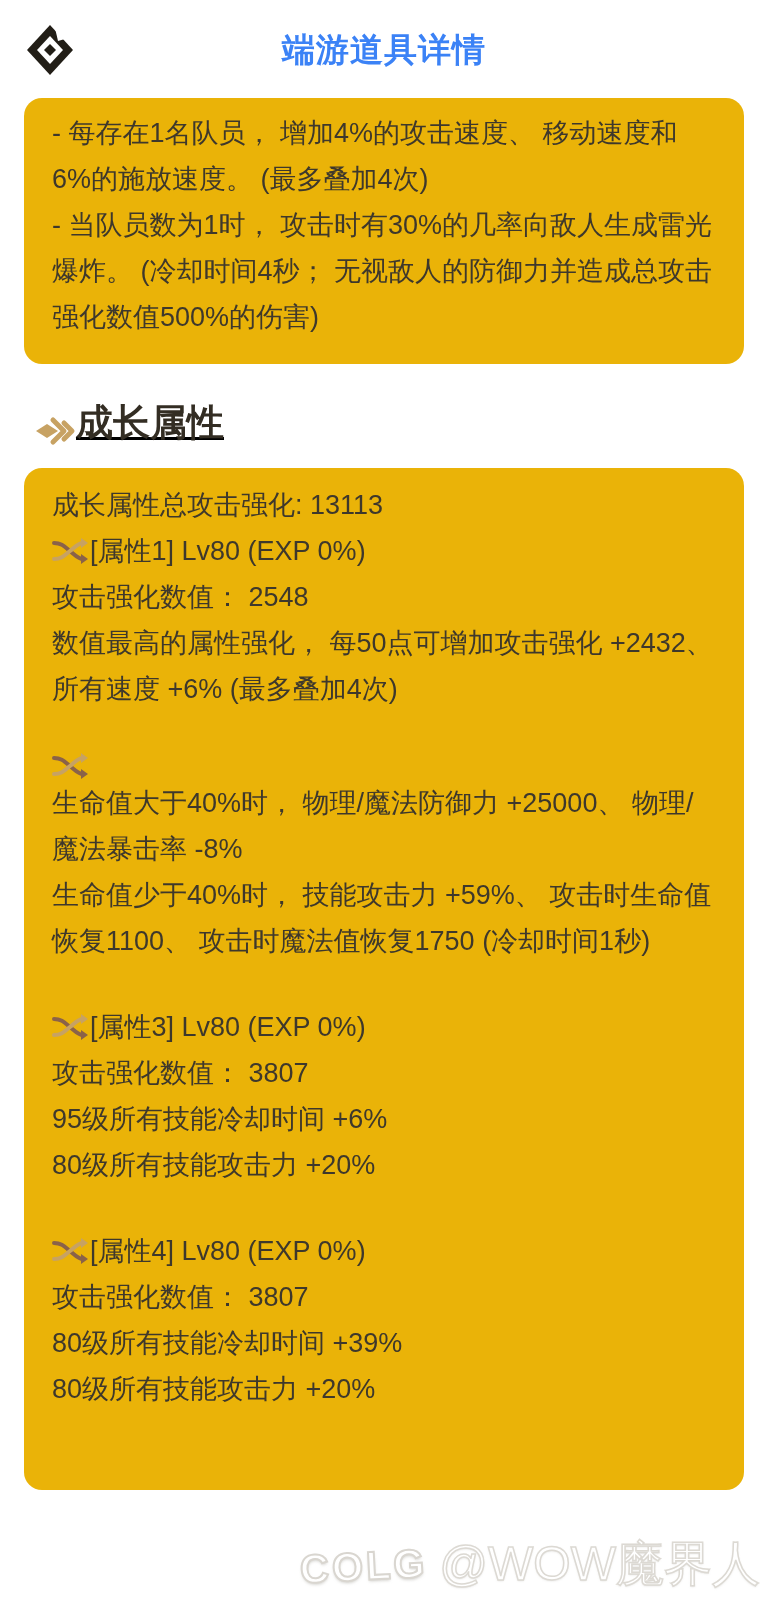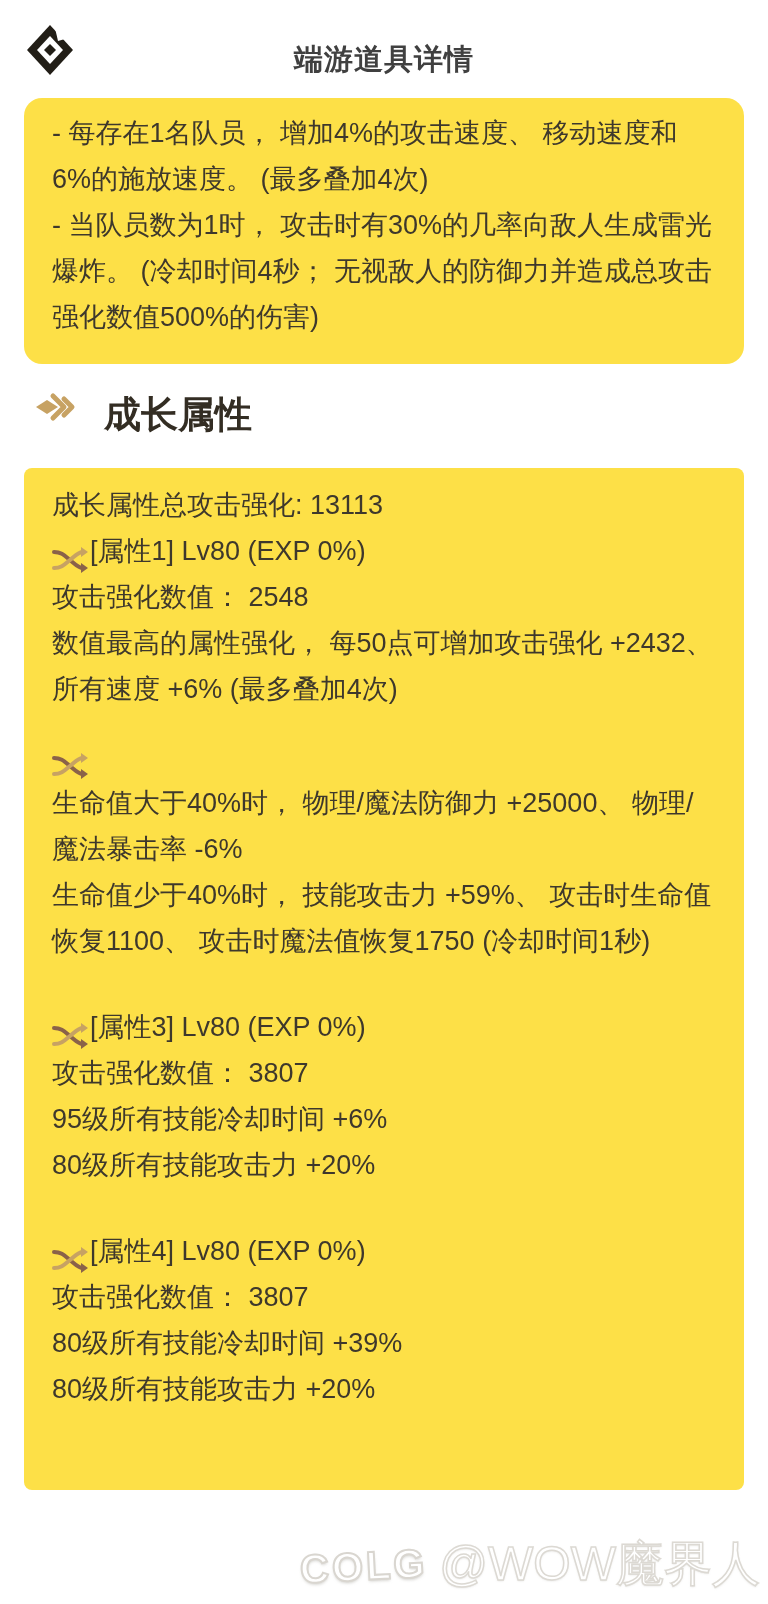--- a/index.html
+++ b/index.html
@@ -8,48 +8,48 @@
     width:768px; height:1604px;
     background:#ffffff;
     font-family:"Liberation Sans","DejaVu Sans",sans-serif;
   }
   .page { position:relative; width:768px; height:1604px; overflow:hidden; background:#ffffff; }
 
   
   .header { position:relative; height:98px; background:#ffffff; }
   .logo { position:absolute; left:24px; top:24px; width:52px; height:52px; }
   .header-title {
-    margin:0; text-align:center; padding-top:40px;
-    font-size:29px; font-weight:600; color:#404040; letter-spacing:1px;
+    margin:0; text-align:center; padding-top:28px;
+    font-size:33px; font-weight:600; color:#3b82f6; letter-spacing:1px;
   }
 
   
   .card {
-    background:#fde047;
+    background:#eab308;
     border-radius:18px;
     margin:0 24px;
   }
   .card.effects { padding:12px 28px 24px 28px; }
-  .card.growth  { margin-top:20px; padding:14px 28px 78px 28px;border-radius:8px; }
+  .card.growth  { margin-top:20px; padding:14px 28px 78px 28px; }
 
   .line {
     margin:0;
     font-size:27px; line-height:46px;
     color:#3e382c;
   }
 
   
-  .section-head { display:flex; align-items:flex-start; gap:28px; margin:26px 24px 0 34px; height:58px; }
+  .section-head { display:flex; align-items:flex-end; gap:0; margin:26px 24px 0 34px; height:58px;text-decoration:underline; }
   .section-arrow-icon { width:42px; height:34px; flex:0 0 auto; }
   .section-title { font-size:37px; font-weight:700; color:#332d23; }
 
   
   .attr-block { margin-top:40px; }
   .attr-block.first { margin-top:0; }
-  .attr-head { display:flex; align-items:flex-end; }
+  .attr-head { display:flex; align-items:center; }
   .shuffle-icon { width:36px; height:28px; margin-right:2px; flex:0 0 auto; }
   .attr-title { font-size:27px; line-height:46px; color:#3e382c; }
 
   
   .watermark {
     position:absolute; right:8px; top:1532px;
     display:flex; align-items:baseline; gap:12px;
     white-space:nowrap;
   }
   .wm-brand {
@@ -114,21 +114,21 @@
 
     <div class="attr-block">
       <div class="attr-head">
         <svg class="shuffle-icon" viewBox="0 0 36 28">
           <path d="M2 6 C10 6 13 10 18 14 C23 18 26 22 31 22" fill="none" stroke="#8a6249" stroke-width="4" stroke-linecap="round"></path>
           <path d="M29 17 L36 22 L29 27 Z" fill="#8a6249"></path>
           <path d="M2 22 C10 22 13 18 18 14 C23 10 26 6 31 6" fill="none" stroke="#c7a263" stroke-width="4" stroke-linecap="round"></path>
           <path d="M29 1 L36 6 L29 11 Z" fill="#c7a263"></path>
         </svg>
       </div>
-      <p class="line">生命值大于40%时， 物理/魔法防御力 +25000、 物理/魔法暴击率 -6%</p>
+      <p class="line">生命值大于40%时， 物理/魔法防御力 +25000、 物理/魔法暴击率 -8%</p>
       <p class="line">生命值少于40%时， 技能攻击力 +59%、 攻击时生命值恢复1100、 攻击时魔法值恢复1750 (冷却时间1秒)</p>
     </div>
 
     <div class="attr-block">
       <div class="attr-head">
         <svg class="shuffle-icon" viewBox="0 0 36 28">
           <path d="M2 6 C10 6 13 10 18 14 C23 18 26 22 31 22" fill="none" stroke="#8a6249" stroke-width="4" stroke-linecap="round"></path>
           <path d="M29 17 L36 22 L29 27 Z" fill="#8a6249"></path>
           <path d="M2 22 C10 22 13 18 18 14 C23 10 26 6 31 6" fill="none" stroke="#c7a263" stroke-width="4" stroke-linecap="round"></path>
           <path d="M29 1 L36 6 L29 11 Z" fill="#c7a263"></path>

